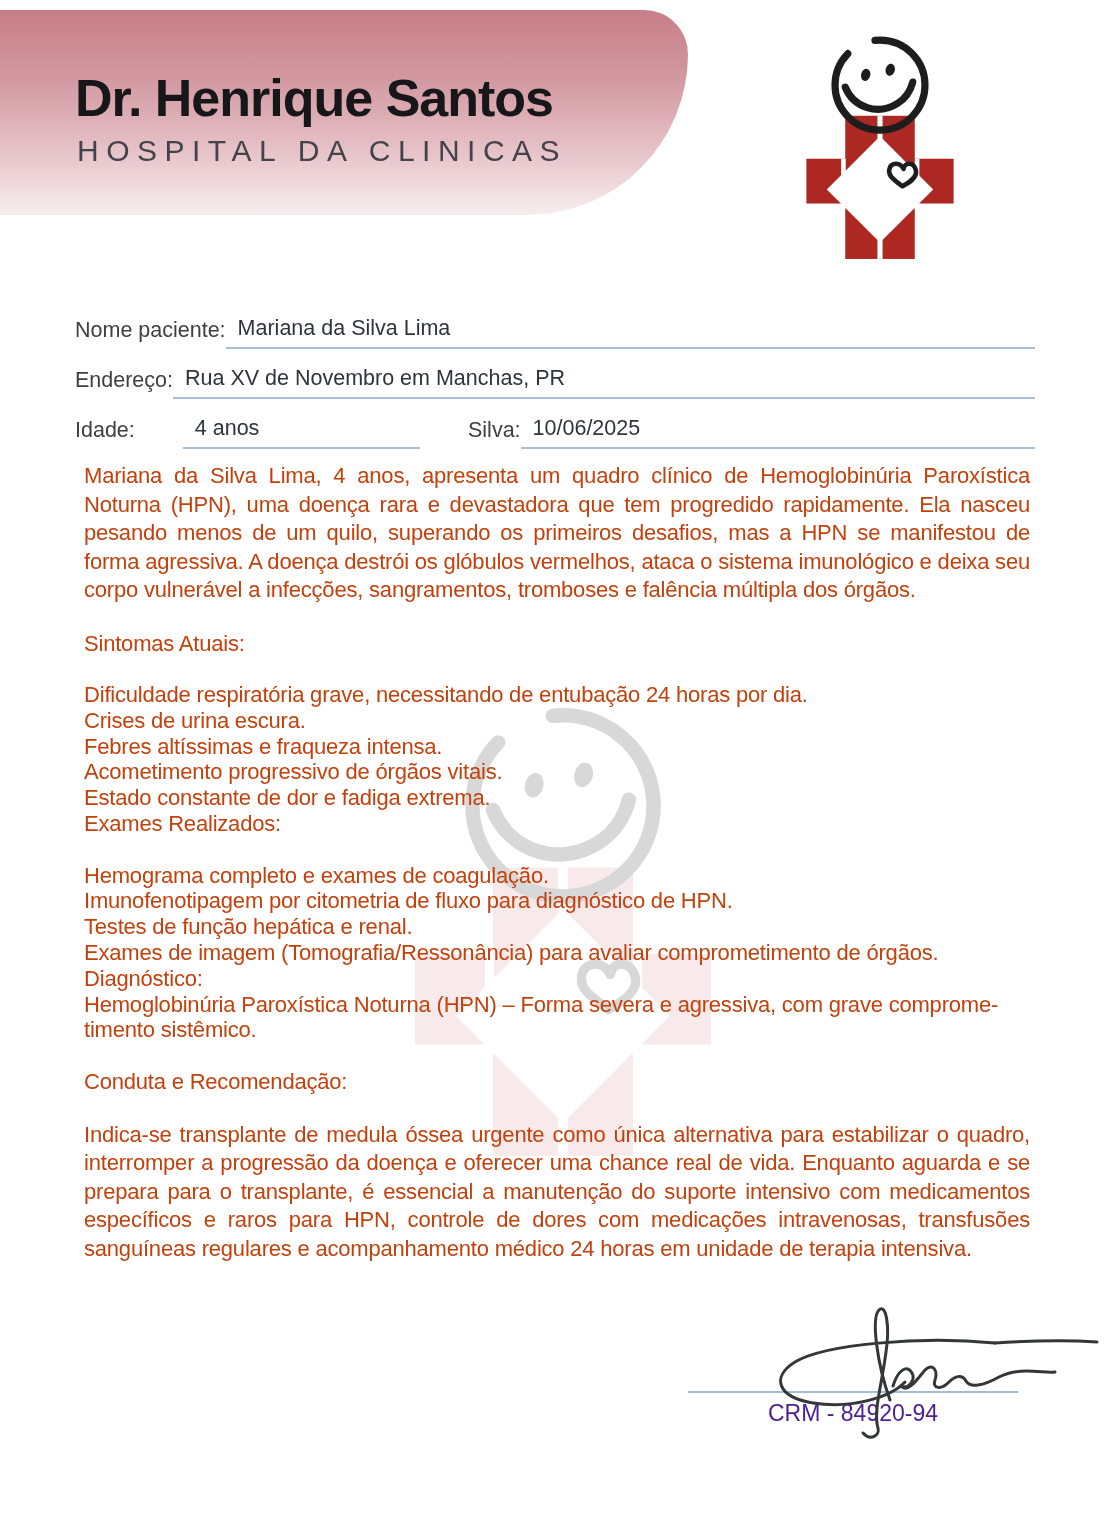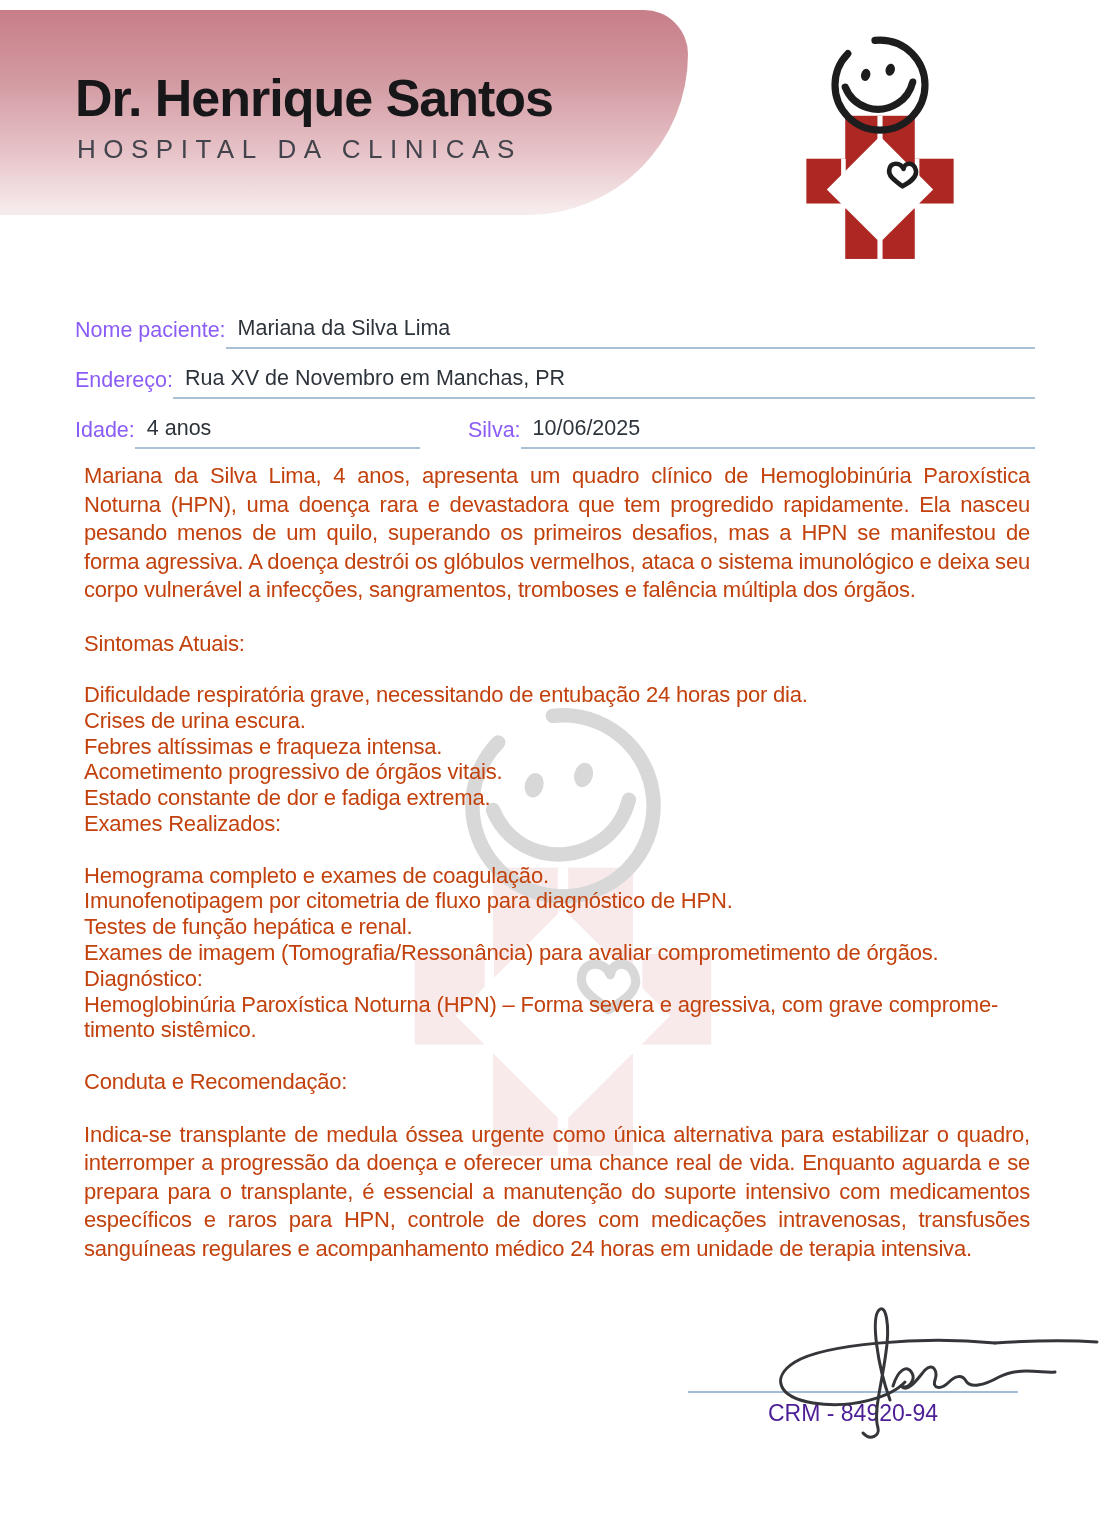--- a/index.html
+++ b/index.html
@@ -4,37 +4,37 @@
 <style>
   html,body{margin:0;padding:0;background:#ffffff;}
   .page{position:relative;width:1104px;height:1536px;background:#ffffff;overflow:hidden;
         font-family:"Liberation Sans", sans-serif;}
   
   .header{position:absolute;left:0;top:10px;width:688px;height:205px;
           background:linear-gradient(180deg,#c77e88 0%,#d39aa2 35%,#e7c4c9 70%,#f6ebec 98%);
           border-radius:0 48px 175px 0;}
   .doctor-name{position:absolute;left:75px;top:58px;font-size:52px;font-weight:700;
                letter-spacing:-1px;color:#17171a;white-space:nowrap;}
-  .hospital-name{position:absolute;left:77px;top:124px;font-size:26px;font-weight:400;
+  .hospital-name{position:absolute;left:77px;top:124px;font-size:30px;font-weight:400;
                  letter-spacing:7.5px;color:#43434c;white-space:nowrap;}
   
   .logo-box{position:absolute;left:798px;top:36px;width:164px;height:225px;}
   .logo-box svg{width:100%;height:100%;}
   .logo{--cross:#ae2823;--ink:#1d1d1d;}
   .watermark{--cross:#f8eaea;--ink:#d8d8d8;position:absolute;left:398px;top:707px;
              width:330px;height:453px;z-index:0;}
   .watermark svg{width:100%;height:100%;}
   
   .fields{position:absolute;left:75px;top:316px;width:960px;z-index:1;}
   .frow{display:flex;align-items:flex-end;margin-bottom:17px;}
-  .flabel{font-size:21.5px;color:#8b5cf6;white-space:nowrap;padding-bottom:6px;}
+  .flabel{font-size:21.5px;color:#404040;white-space:nowrap;padding-bottom:6px;}
   .fvalue{flex:1;font-size:21.5px;color:#2e343c;border-bottom:2px solid #a9c0d6;
           padding:0 0 6px 12px;white-space:nowrap;}
   .fcell{display:flex;align-items:flex-end;}
-  .fcell-idade{width:345px;}
+  .fcell-idade{width:345px;gap:48px;}
   .fcell-data{flex:1;margin-left:48px;}
   
   .bodytext{position:absolute;left:84px;top:462px;width:946px;z-index:1;
             font-size:22px;color:#c2410c;letter-spacing:-0.2px;}
   .para{margin:0 0 26px 0;line-height:28.5px;text-align:justify;}
   .heading{line-height:25.8px;margin:0 0 25.8px 0;}
   .line{line-height:25.8px;}
   .gap-before{margin-top:25.8px;}
   
   .sig-scribble{position:absolute;left:755px;top:1302px;width:350px;height:145px;z-index:2;}

